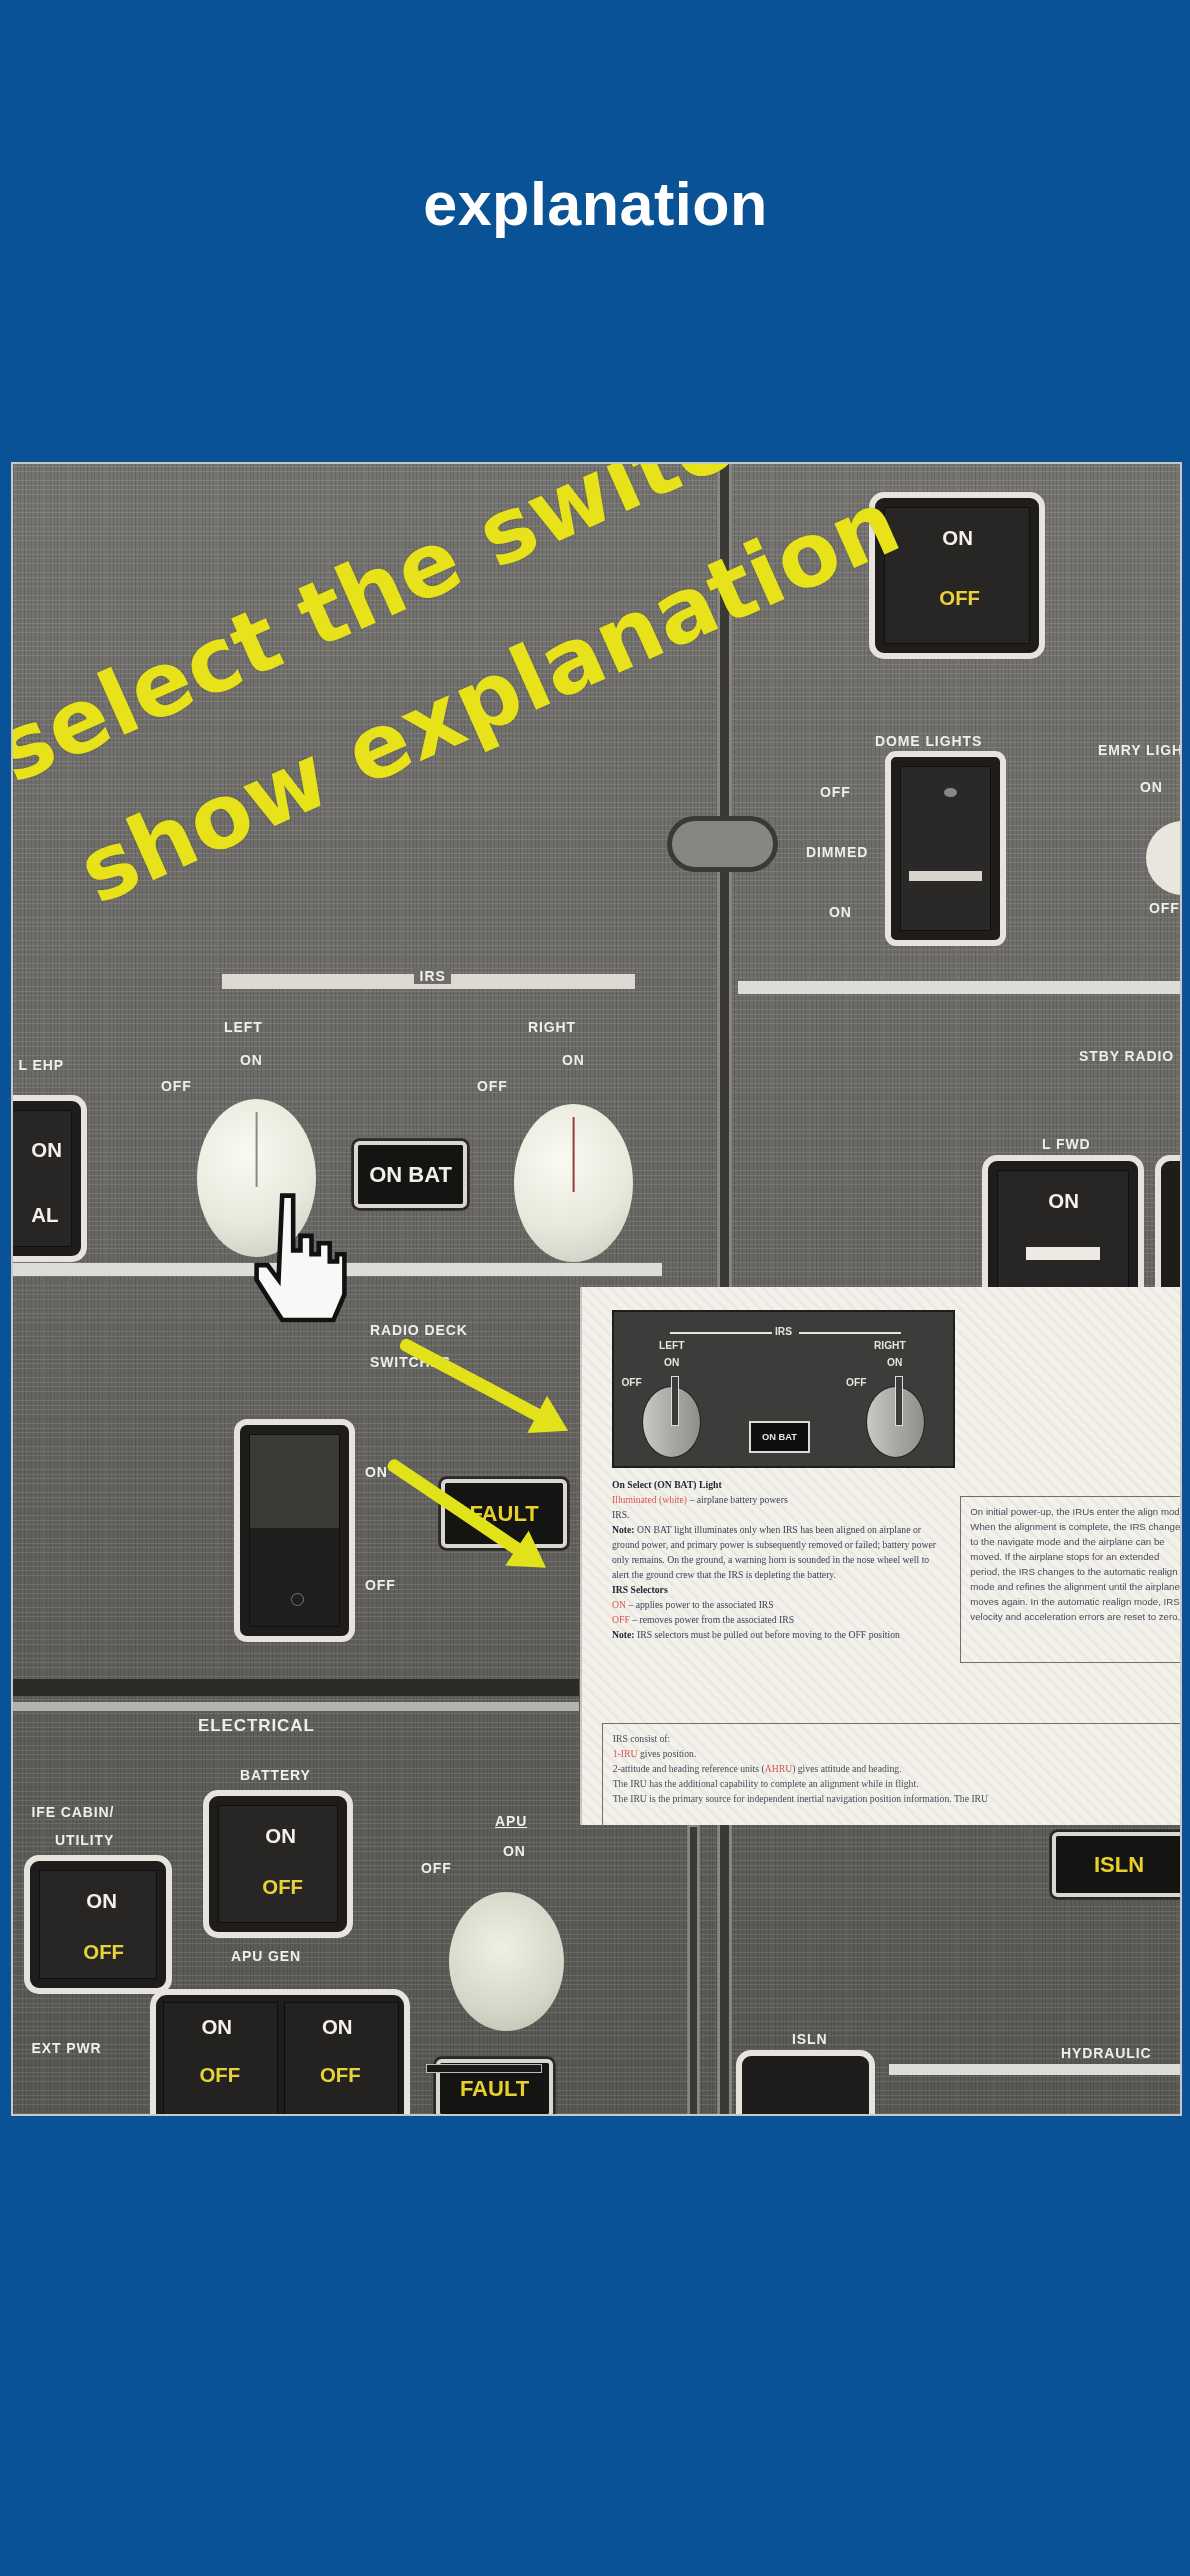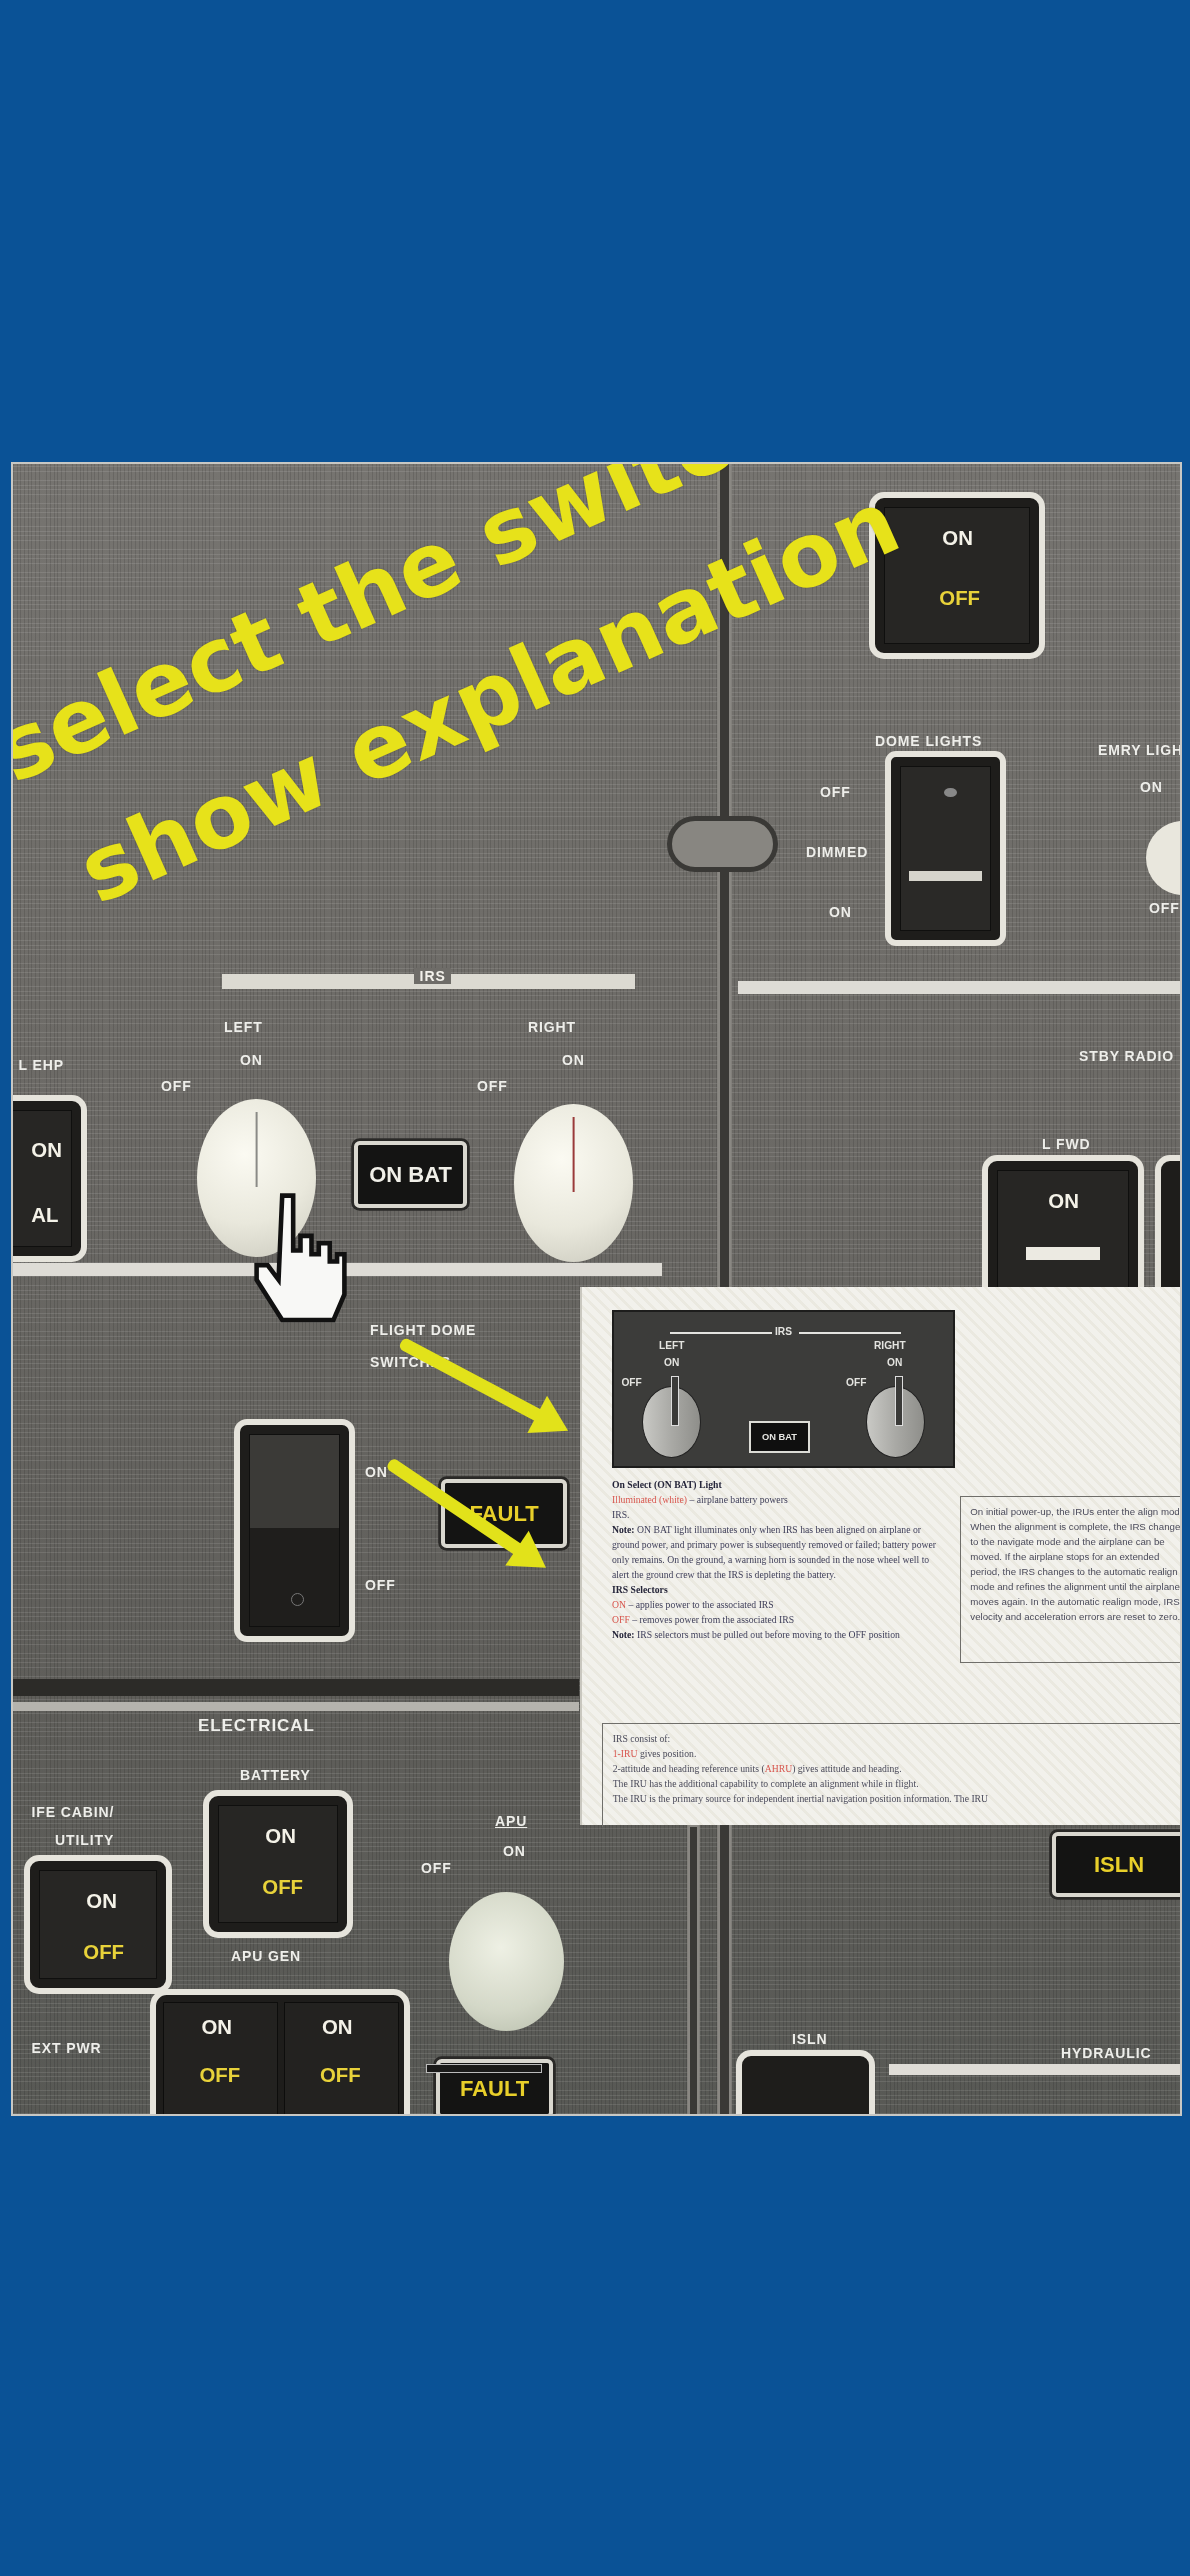--- a/index.html
+++ b/index.html
@@ -76,20 +76,21 @@
 
     .doc-text { position: absolute; font-family: "Liberation Serif", serif; font-size: 9.7px; line-height: 15px; color: #3f3f5a; filter: blur(0.5px); }
     .doc-text b { color: #25253a; }
     .red { color: #d8564e; }
     .doc-box { position: absolute; border: 1.9px solid #6f6e6a; font-family: "Liberation Sans", sans-serif; font-size: 9.7px; line-height: 15px; color: #4b4b5b; padding: 7.4px 9.3px; filter: blur(0.5px); }
   </style>
 </head>
 <body>
 
 <div class="heading">
+  <div>explanation</div>
 </div>
 
 <div class="photo">
 
   <div class="abs rail-v" style="left:707px; top:0; height:1654px;"></div>
   <div class="abs" style="left:654px; top:352px; width:111px; height:56px; border:5.6px solid #3a3936; border-radius:28px; background:#888681;"></div>
 
   <div class="abs switch-frame" style="left:856px; top:28px; width:176px; height:167px;">
     <div class="switch-inner">
       <div class="abs lit-on" style="left:57px; top:18.5px;">ON</div>
@@ -156,21 +157,21 @@
 
   <div class="abs rail-h" style="left:0; top:799px; width:649px;"></div>
 
   <div class="abs annotation" style="left:9.3px; top:236px;">select the switch to</div>
   <div class="abs annotation" style="left:93px; top:357px;">show explanation</div>
 
   <svg class="abs cursor" style="left:232px; top:728px;" viewBox="0 0 60 76">
     <path d="M20 2 h6 v30 h4 v-8 h6 v10 h4 v-6 h6 v10 h4 v-4 h4 v22 l-6 14 h-28 l-14 -22 v-8 h6 l6 8 z" fill="#f8f8f6" stroke="#111" stroke-width="2.5" stroke-linejoin="miter"></path>
   </svg>
 
-  <div class="abs label" style="left:357px; top:858px;">FLIGHT DOME</div>
+  <div class="abs label" style="left:357px; top:858px;">RADIO DECK</div>
   <div class="abs label" style="left:357px; top:890px;">SWITCHES</div>
   <div class="abs switch-frame" style="left:221px; top:955px; width:121px; height:223px; border-radius:13px;">
     <div class="switch-inner" style="background:#3b3a37;">
       <div class="abs" style="left:0; right:0; top:93px; bottom:0; background:#1f1e1c;"></div>
       <div class="abs" style="left:41px; top:158px; width:13px; height:13px; border:1.9px solid #777; border-radius:50%;"></div>
     </div>
   </div>
   <div class="abs label" style="left:352px; top:1000px;">ON</div>
   <div class="abs label" style="left:352px; top:1113px;">OFF</div>
   <div class="abs annunciator amber" style="left:428px; top:1015px; width:126px; height:69px; display:flex; align-items:center; justify-content:center;">

